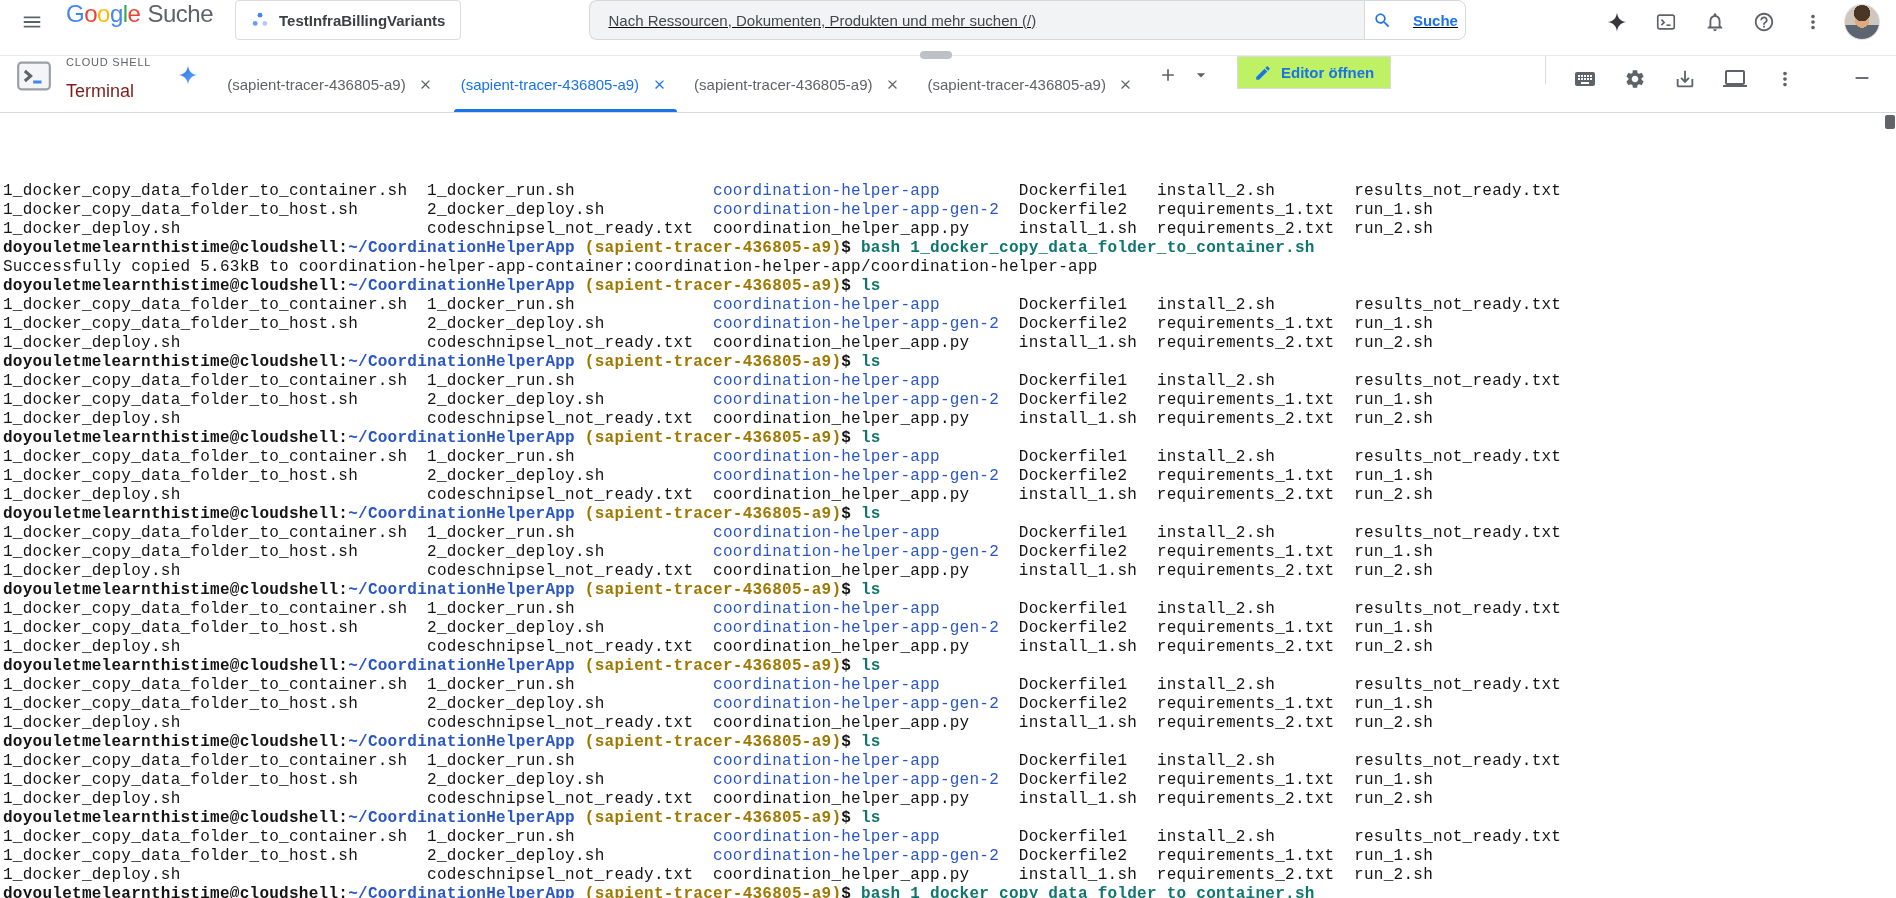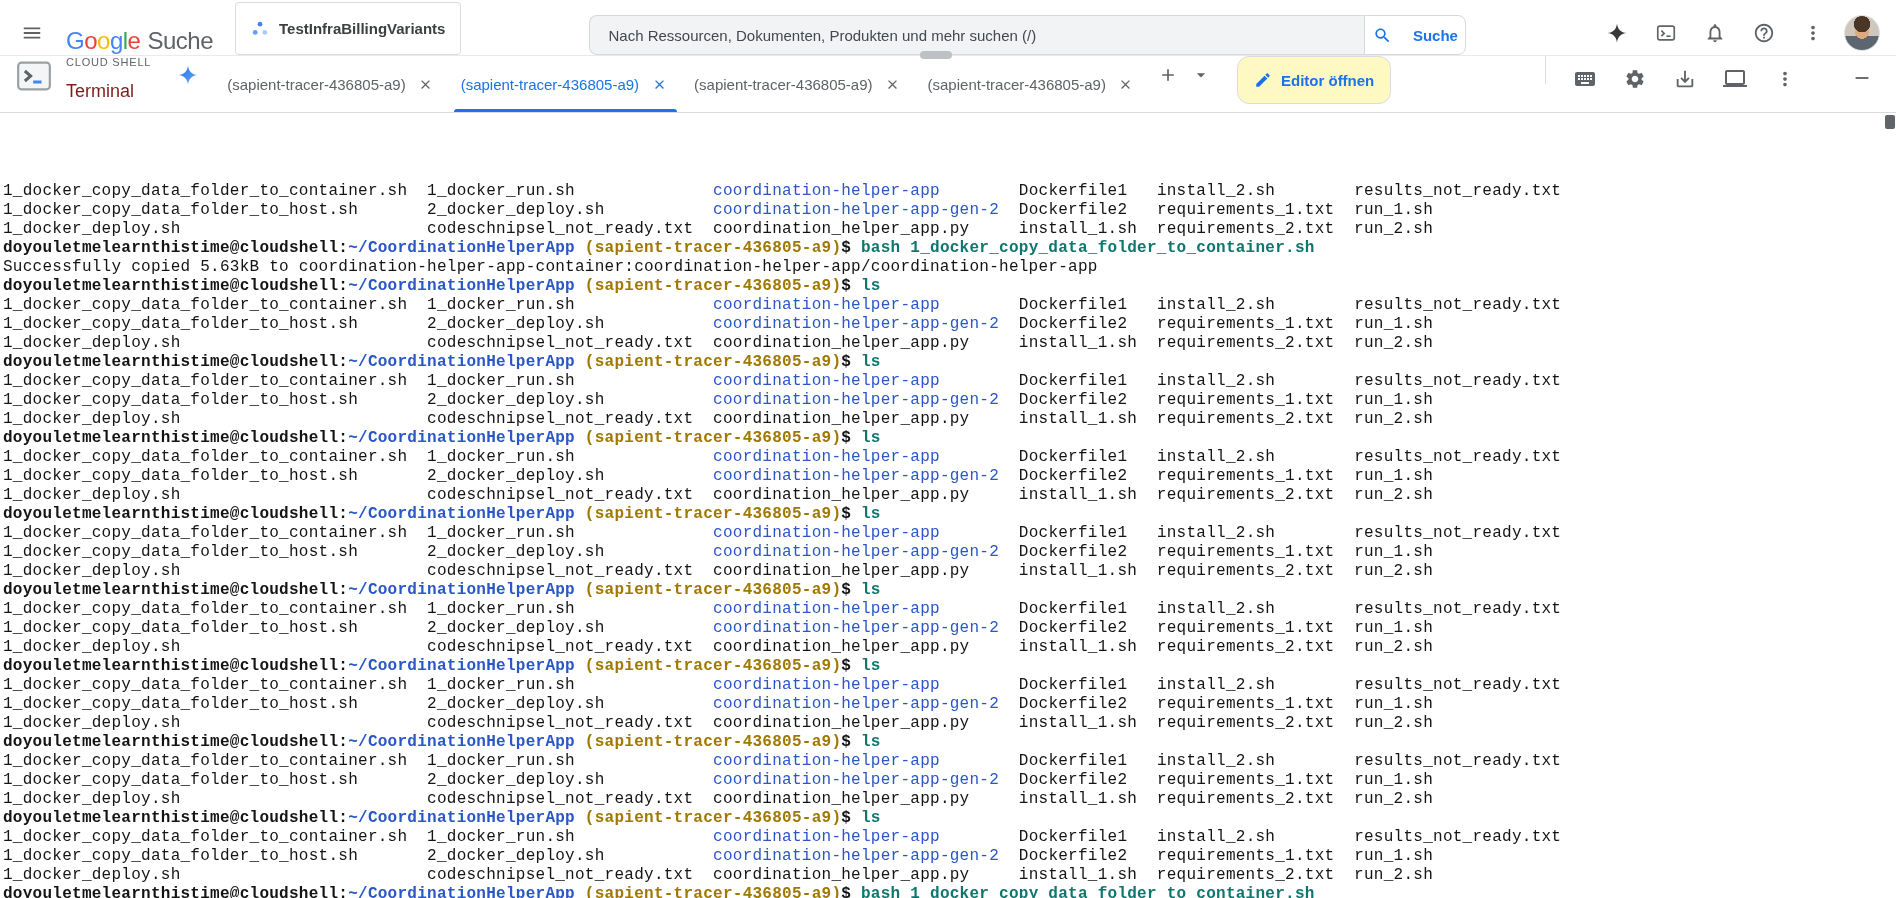--- a/index.html
+++ b/index.html
@@ -4,32 +4,32 @@
 <style>
   * { margin:0; padding:0; box-sizing:border-box; }
   html,body { width:1896px; height:898px; overflow:hidden; background:#fff;
     font-family:"Liberation Sans","DejaVu Sans",sans-serif; }
   button { background:none; border:none; font:inherit; cursor:pointer; color:inherit; }
   svg { display:block; }
 
   .app { position:relative; width:1896px; height:898px; display:flex; flex-direction:column; }
 
   
-  .top-bar { height:56px; flex:none; display:flex; align-items:flex-end;
+  .top-bar { height:56px; flex:none; display:flex; align-items:flex-start;
     padding:0 12px 0 10px; background:#fff; border-bottom:1px solid #e8eaed; }
   .icon-btn { width:44px; height:44px; border-radius:50%; display:flex;
     align-items:center; justify-content:center; color:#5f6368; flex:none; }
   .logo { display:flex; align-items:baseline; margin-left:12px; font-size:24px; letter-spacing:-0.5px; white-space:nowrap; }
   .logo-google span { font-weight:500; }
   .l-blue { color:#4285f4; } .l-red { color:#ea4335; } .l-yellow { color:#fbbc04; } .l-green { color:#34a853; }
   .logo-cloud { color:#5f6368; margin-left:7px; font-weight:400; }
-  .project-btn { margin-left:22px; height:53px; display:flex; align-items:center; gap:10px;
+  .project-btn { margin-left:22px; height:40px; display:flex; align-items:center; gap:10px;
     border:1px solid #dadce0; border-radius:4px; padding:0 15px; color:#3c4043;
     font-size:15px; font-weight:700; white-space:nowrap; }
-  .search-wrap { margin-left:128px; display:flex; height:40px; }
+  .search-wrap { margin-left:128px; display:flex; height:40px;text-decoration:underline; }
   .search-input { width:775px; background:#f1f3f4; border:1px solid #d5d8dc; border-right:none;
     border-radius:8px 0 0 8px; padding:0 18px; font-size:15px; color:#202124; outline:none; }
   .search-input::placeholder { color:#44474d; }
   .search-btn { width:102px; background:#fff; border:1px solid #d5d8dc; border-radius:0 8px 8px 0;
     color:#1a73e8; font-size:15px; font-weight:700; display:flex; align-items:center;
     justify-content:center; gap:21px; }
   .top-actions { margin-left:auto; display:flex; align-items:center; gap:5px; }
   .avatar-btn { width:44px; height:44px; display:flex; align-items:center; justify-content:center; }
   .avatar { width:36px; height:36px; border-radius:50%; border:1px solid #e0e0e0; display:block;
     background:
@@ -53,22 +53,22 @@
   .tab { display:flex; align-items:center; gap:9px; padding:0 12px; color:#5f6368;
     font-size:15px; position:relative; cursor:pointer; }
   .tab.active { color:#1a73e8; }
   .tab.active::after { content:""; position:absolute; left:5px; right:5px; bottom:0;
     height:3px; background:#1a73e8; border-radius:3px 3px 0 0; }
   .tab-close { width:22px; height:22px; border-radius:50%; display:flex; align-items:center;
     justify-content:center; color:inherit; }
   .small-btn { width:38px; height:38px; border-radius:50%; display:flex; align-items:center;
     justify-content:center; color:#5f6368; flex:none; }
   .chev-btn { width:28px; }
-  .editor-btn { margin-left:22px; height:48px; padding:0 16px; border:1px solid #dadce0;
-    border-radius:12px; background:#fef9c3; color:#1a73e8; font-size:15px; font-weight:700;
+  .editor-btn { margin-left:22px; height:33px; padding:0 16px; border:1px solid #dadce0;
+    border-radius:0; background:#bef264; color:#1a73e8; font-size:15px; font-weight:700;
     display:flex; align-items:center; gap:9px; flex:none; }
   .vdivider { width:1px; height:28px; background:#dadce0; margin-left:auto; margin-right:16px; flex:none; }
   .shell-icons { display:flex; align-items:center; gap:4px; }
   .shell-icons .icon-btn { width:46px; height:46px; border-radius:50%; }
   .minimize { margin-left:32px; margin-right:2px; width:44px; height:44px; }
 
   
   .terminal { position:relative; flex:1; background:#fff; padding:12px 14px 0 3px;
     font-family:"Liberation Mono","DejaVu Sans Mono",monospace; font-size:16px;
     line-height:19px; letter-spacing:0.26px; color:#141414; white-space:pre;

